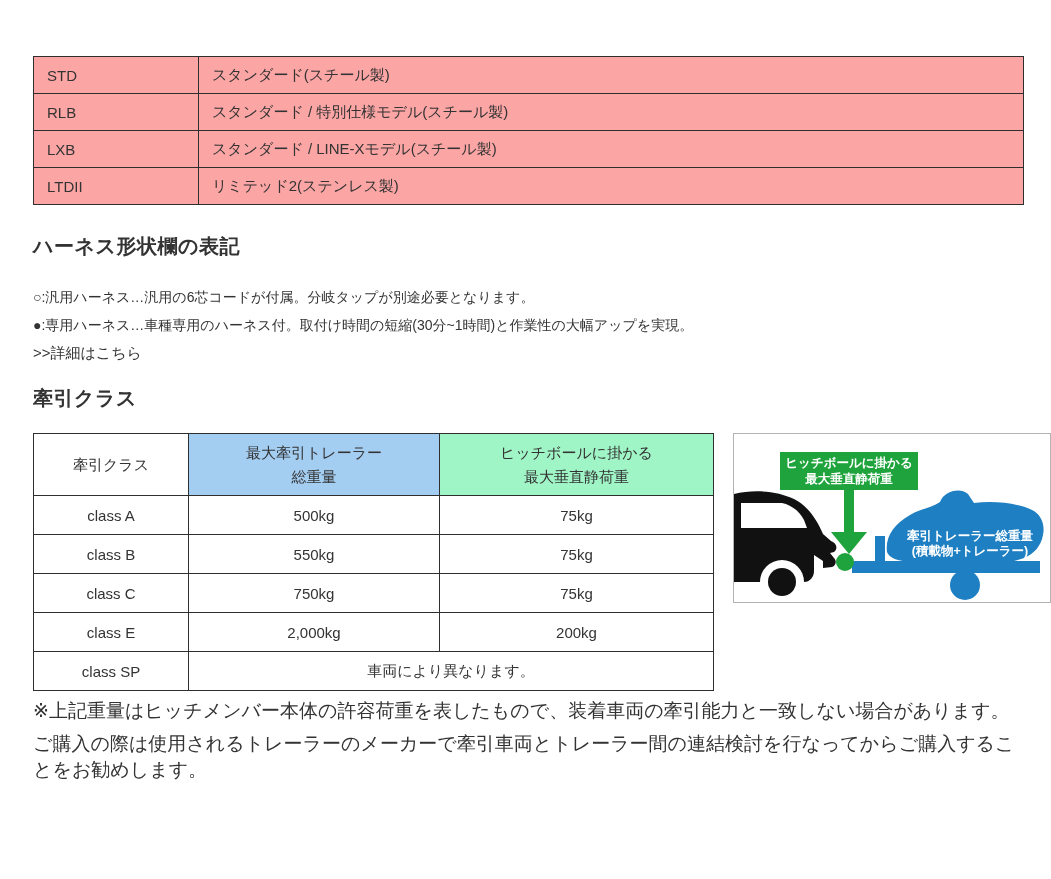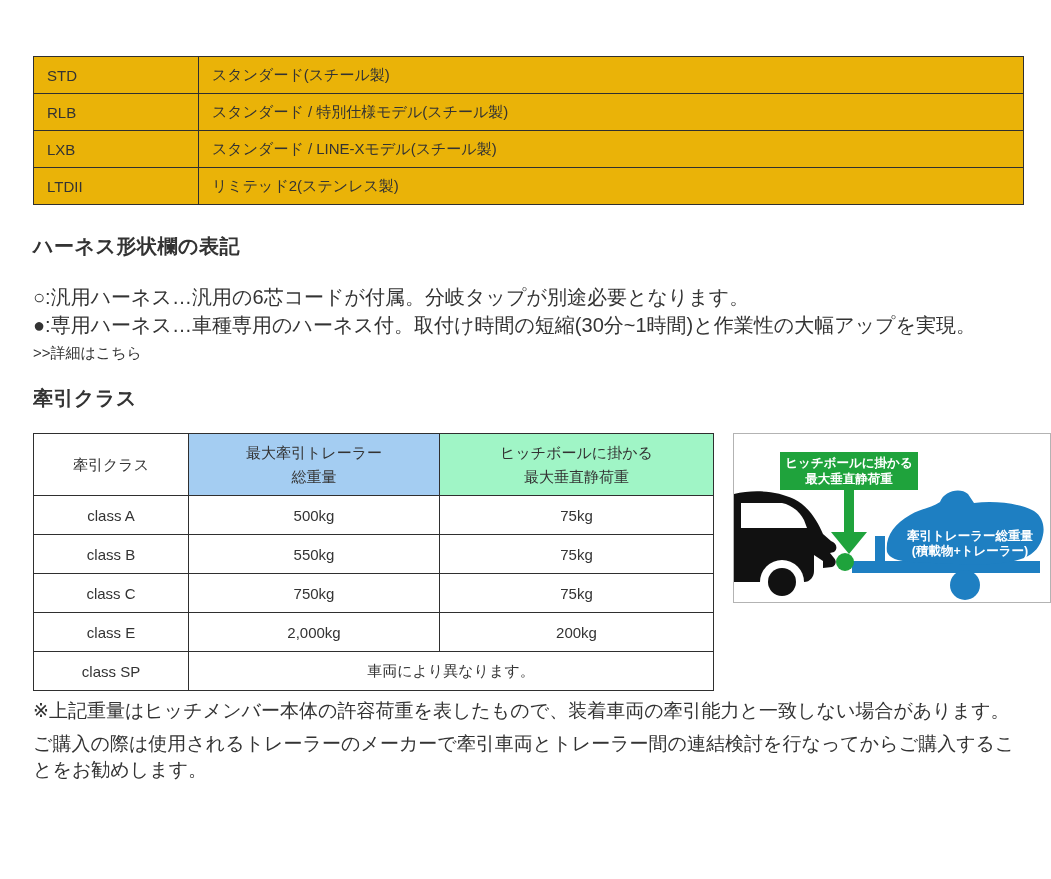--- a/index.html
+++ b/index.html
@@ -13,26 +13,26 @@
   h2.section-title {
     font-size:20px; line-height:26px; margin:0 0 22px 0;
     font-weight:700; color:#333333; letter-spacing:0.5px;
   }
 
   
   table { border-collapse:collapse; }
   .type-table { width:991px; table-layout:fixed; margin:0 0 28px 0; }
   .type-table td {
     border:1px solid #2f2f2f; font-size:15px; height:36px;
-    padding:0 13px; vertical-align:middle; background:#eab308;
+    padding:0 13px; vertical-align:middle; background:#fca5a5;
   }
   .type-table td.code-cell { width:138px; }
 
   
-  .harness-line { margin:0; font-size:20px; line-height:28px; color:#333333; }
+  .harness-line { margin:0; font-size:14px; line-height:28px; color:#333333; }
   .details-link {
     display:inline-block; font-size:15px; line-height:28px;
     color:#333333; text-decoration:none; cursor:pointer;
   }
   .harness-block { margin-bottom:18px; }
   .towing-title { margin-top:2px; margin-bottom:18px; }
 
   
   .towing-flex { display:flex; align-items:flex-start; gap:19px; }
   .towing-table { width:653px; table-layout:fixed; }

